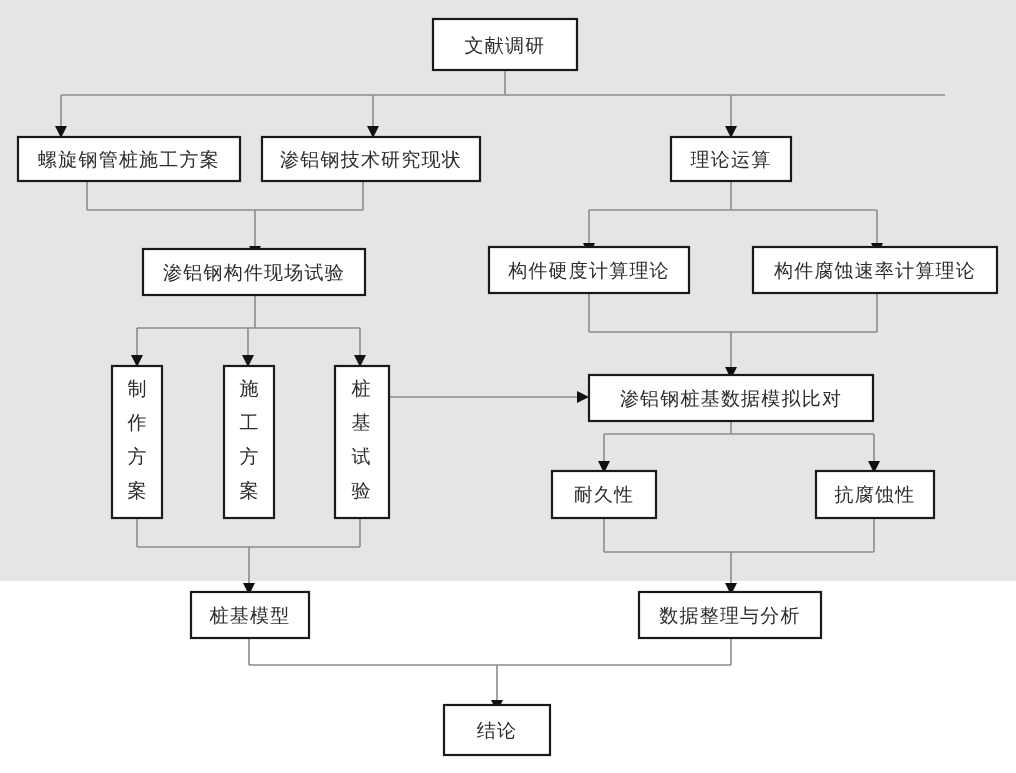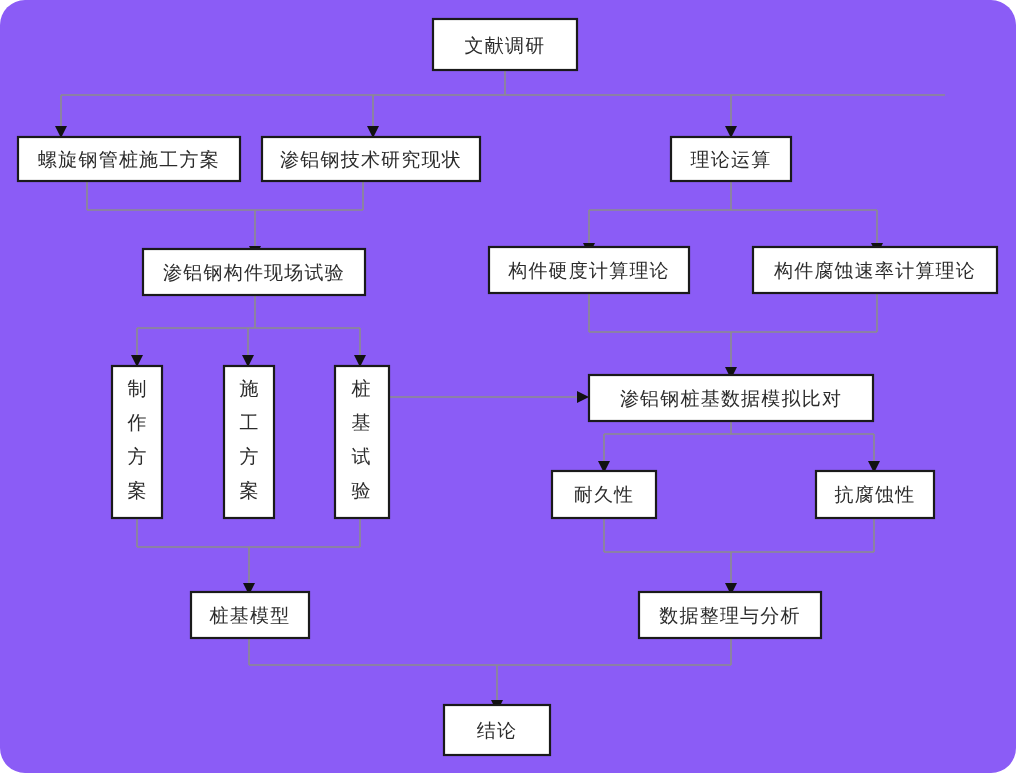--- a/index.html
+++ b/index.html
@@ -9,23 +9,22 @@
   }
   body {
     width: 1016px;
     height: 773px;
     font-family: "DejaVu Sans", "Liberation Sans", sans-serif;
     overflow: hidden;
   }
   #flowchart-root {
     position: relative;
     width: 1016px;
-    height: 773px;
-    background: #8b5cf6;
-    border-radius: 25px;
+    height: 581px;
+    background: #e5e5e5;
   }
   svg.diagram-canvas {
     display: block;
     width: 1016px;
     height: 773px;
   }
   .node-box {
     fill: #ffffff;
     stroke: #1a1a1a;
     stroke-width: 2.2;

